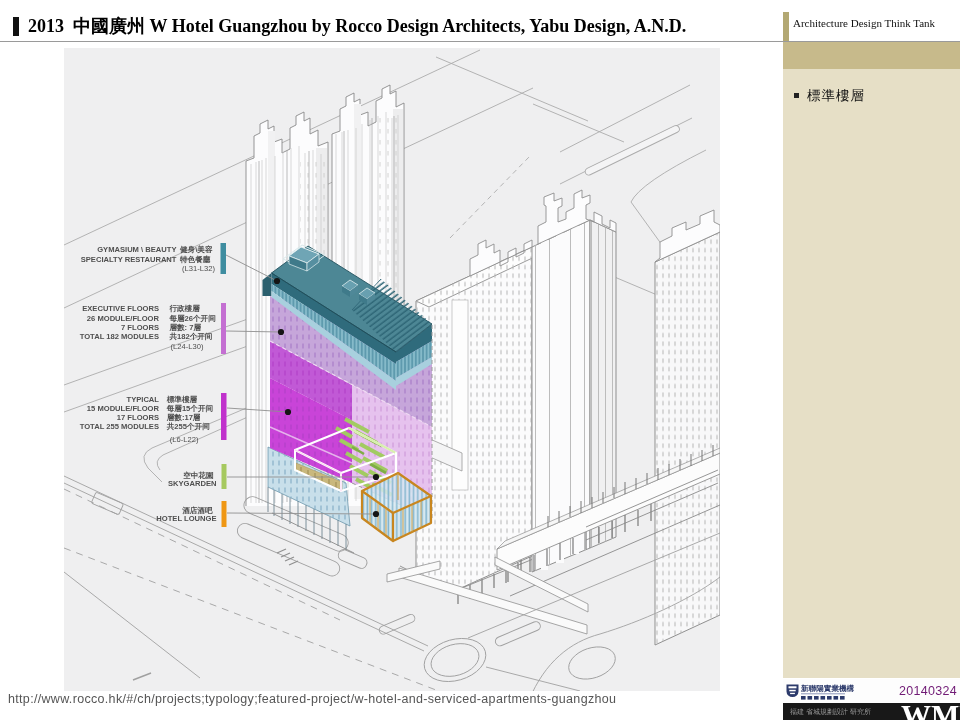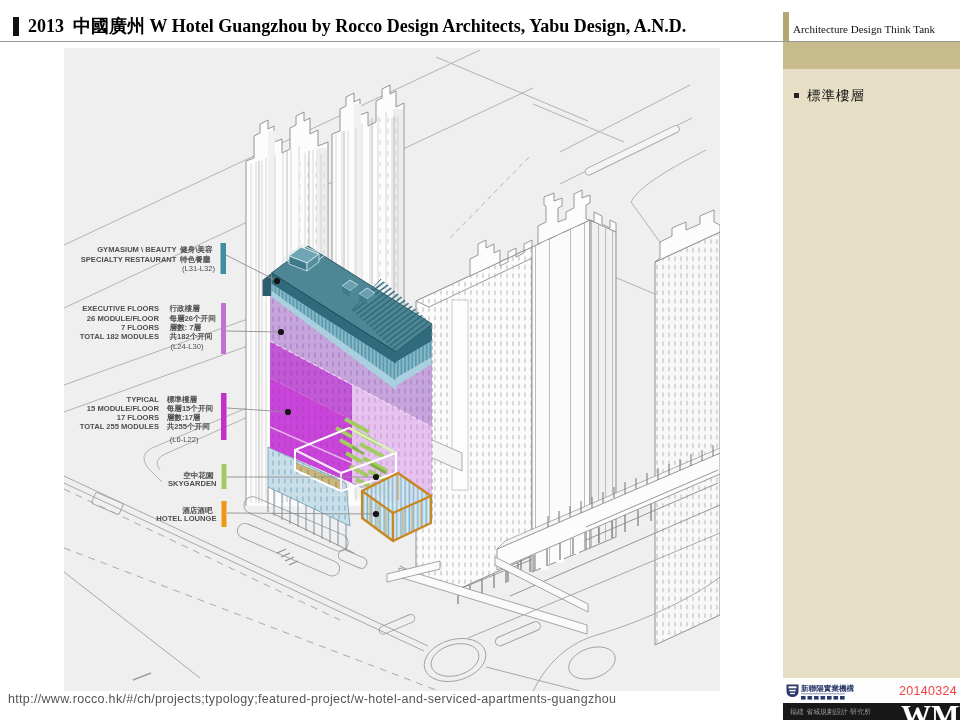--- a/index.html
+++ b/index.html
@@ -7,32 +7,32 @@
        font-family:"Liberation Sans",sans-serif;}
   .abs{position:absolute;}
 </style>
 </head>
 <body>
 
 <div class="abs" style="left:13px;top:17px;width:6px;height:19px;background:#111;"></div>
 <div class="abs" style="left:28px;top:14px;font-family:'Liberation Serif',serif;font-weight:bold;font-size:18px;color:#000;white-space:nowrap;">2013&nbsp; 中國廣州 W Hotel Guangzhou by Rocco Design Architects, Yabu Design, A.N.D.</div>
 <div class="abs" style="left:0px;top:41px;width:960px;height:1px;background:#9a9a9a;"></div>
 <div class="abs" style="left:783px;top:12px;width:6px;height:29px;background:#b3a873;"></div>
-<div class="abs" style="left:793px;top:23px;font-family:'Liberation Serif',serif;font-size:11px;color:#111;white-space:nowrap;">Architecture Design Think Tank</div>
+<div class="abs" style="left:793px;top:17px;font-family:'Liberation Serif',serif;font-size:11px;color:#111;white-space:nowrap;">Architecture Design Think Tank</div>
 <div class="abs" style="left:937px;top:13px;font-family:Liberation Serif, serif;font-style:italic;font-size:15px;color:#8a8a8a;margin-left:28px;">73</div>
 
 <div class="abs" style="left:783px;top:42px;width:177px;height:636px;background:#e6dfc6;"></div>
 <div class="abs" style="left:783px;top:42px;width:177px;height:27px;background:#c7ba8b;"></div>
 <div class="abs" style="left:794px;top:93px;width:5px;height:5px;background:#222;"></div>
 <div class="abs" style="left:807px;top:87px;font-size:13.5px;color:#111;letter-spacing:1px;">標準樓層</div>
 
 <div class="abs" style="left:8px;top:692px;font-size:12.5px;letter-spacing:0.32px;color:#555;white-space:nowrap;">http://www.rocco.hk/#/ch/projects;typology;featured-project/w-hotel-and-serviced-apartments-guangzhou</div>
 <div class="abs" style="left:783px;top:679px;width:177px;height:24px;background:#fdfdfd;"></div>
 
-<div class="abs" style="left:899px;top:684px;font-size:12.5px;color:#ef4444;letter-spacing:0.3px;">20140324</div>
+<div class="abs" style="left:899px;top:684px;font-size:12.5px;color:#701a75;letter-spacing:0.3px;">20140324</div>
 <div class="abs" style="left:783px;top:703px;width:177px;height:17px;background:#181818;overflow:hidden;">
   <div class="abs" style="left:7px;top:4px;font-size:7px;color:#9a9a9a;">福建 省城規劃設計 研究所</div>
   <div class="abs" style="left:118px;top:-5px;font-family:'Liberation Serif',serif;font-weight:bold;font-size:30px;color:#fff;">WMP</div>
 </div>
 <svg class="abs" style="left:786px;top:683px;" width="70" height="19" viewBox="0 0 70 19">
   <path d="M0.5,1.5 h12 v7 a6,5.5 0 0 1 -12,0 Z" fill="#2c3a6b"></path>
   <rect x="2.5" y="3.3" width="8" height="2" fill="#fff"></rect>
   <rect x="3.3" y="6.8" width="6.4" height="1.5" fill="#fff"></rect>
   <rect x="4.1" y="9.8" width="4.8" height="1.3" fill="#fff"></rect>
   <text x="15" y="8.4" font-size="7.6" font-weight="bold" fill="#2c3a6b" letter-spacing="0">新聯陽實業機構</text>

